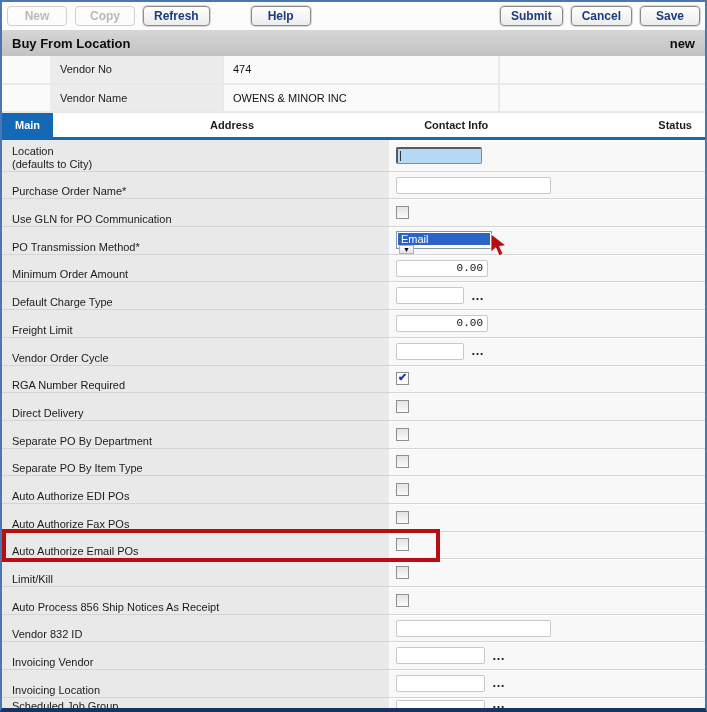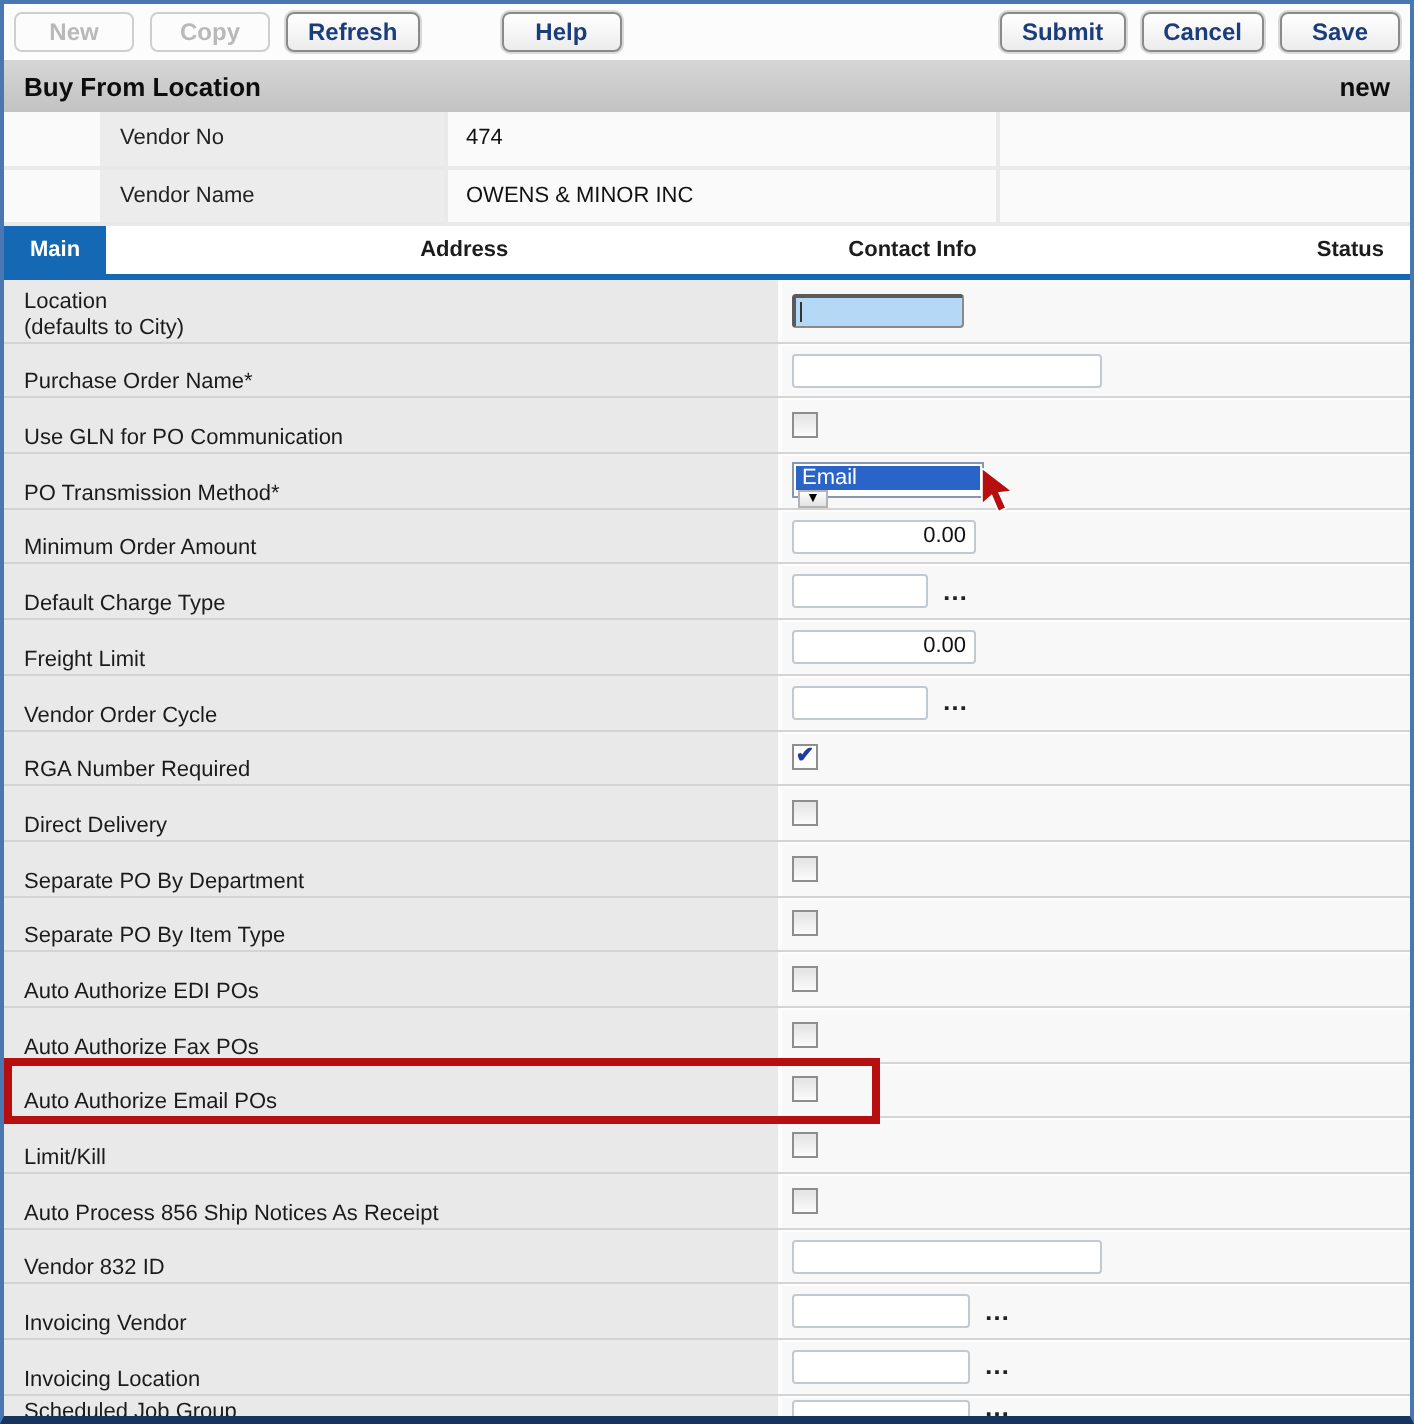--- a/index.html
+++ b/index.html
@@ -33,21 +33,21 @@
   
   .frow{display:flex;height:27.7px;box-sizing:border-box;border-bottom:1px solid #d4d4d4;position:relative;
     background:#f8f8f8;box-shadow:inset 0 1px 0 #fdfdfd;}
   .frow.tall{height:31.7px;}
   .flabel{width:389px;background:#e9e9e9;padding-left:10px;display:flex;flex-direction:column;justify-content:flex-end;
     font-size:11px;color:#1b1b1b;box-sizing:border-box;border-right:2px solid #fcfcfc;line-height:13px;}
   .fvalue{flex:1;display:flex;align-items:center;padding-left:5px;position:relative;}
   .frow.cut .flabel{justify-content:flex-start;padding-top:2px;}
   .frow.cut .fvalue{align-items:flex-start;padding-top:2px;}
   .inp{background:#fff;border:1px solid #c3c9d1;border-radius:2px;height:17px;box-sizing:border-box;font-size:11px;
-    display:flex;align-items:center;color:#111;}
+    display:flex;align-items:center;color:#111;font-family:Liberation Mono, monospace;}
   .inp.text{width:155px;}
   .inp.amount{width:92px;justify-content:flex-end;padding-right:4px;}
   .inp.lookup{width:68px;}
   .inp.lookup-wide{width:89px;}
   .inp.active-field{width:86px;background:#b4d8f6;border:1px solid #8a8a8a;border-top:2px solid #5a5a5a;
     border-left:2px solid #5a5a5a;position:relative;}
   .inp.active-field::after{content:"";position:absolute;left:2px;top:2px;bottom:2px;width:1px;background:#333;}
   .ellipsis{font-weight:900;font-size:13px;color:#222;margin-left:7px;letter-spacing:1px;line-height:8px;cursor:pointer;}
   .checkbox{width:13px;height:13px;border:1px solid #8e8e8e;background:linear-gradient(#e6e6e6 15%,#fbfbfb);
     box-sizing:border-box;display:flex;align-items:center;justify-content:center;cursor:pointer;}

